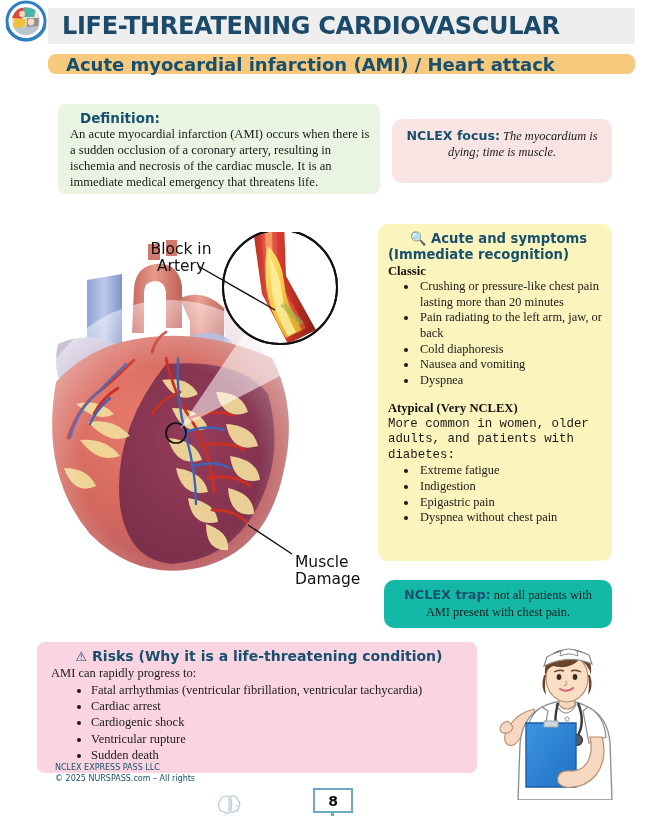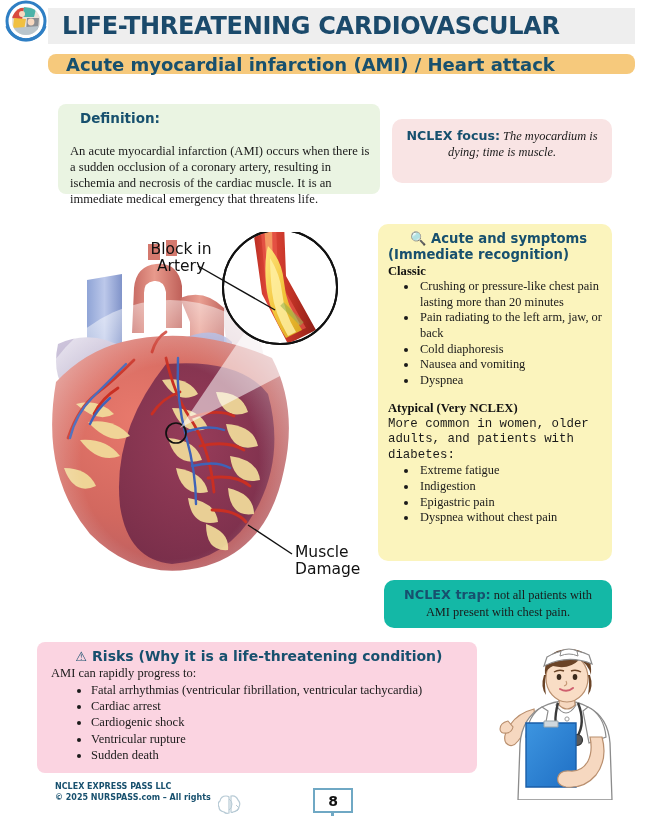--- a/index.html
+++ b/index.html
@@ -64,21 +64,21 @@
     background: #eaf4e2;
     border-radius: 8px;
     padding: 6px 10px 6px 12px;
   }
   .definition-title {
     font-family: "DejaVu Sans", sans-serif;
     font-weight: bold;
     font-size: 13.5px;
     color: #17506e;
     padding-left: 10px;
-    margin-bottom: 18px;
+    margin-bottom: 1px;
   }
   .definition-body {
     font-size: 12.6px;
     line-height: 1.27;
     color: #1a1a1a;
   }
 
   
   .focus-box {
     position: absolute;
@@ -205,35 +205,34 @@
   .heart-art { position: absolute; left: 30px; top: 232px; width: 350px; height: 385px; }
   .art-label {
     position: absolute;
     font-family: "DejaVu Sans", sans-serif;
     font-size: 15.5px;
     color: #111;
     line-height: 1.12;
     white-space: pre-line;
   }
   .lbl-block { left: 108px; top: 9px; text-align: center; width: 86px; }
-  .lbl-damage { left: 265px; top: 312px; text-align: left; }
+  .lbl-damage { left: 265px; top: 322px; text-align: left; }
 
   
   .nurse { position: absolute; left: 498px; top: 645px; width: 150px; height: 155px; }
 
   
   .footer-text {
     position: absolute;
     left: 55px; top: 763px;
     font-family: "DejaVu Sans", sans-serif;
-    font-weight: bold;
+    font-weight: normal;
     font-size: 8px;
     color: #17506e;
     line-height: 1.35;
-    margin-top: 19px;
   }
   .footer-brain {
     position: absolute;
     left: 218px; top: 793px;
     width: 24px; height: 22px;
     opacity: .5;
   }
   .page-num-box {
     position: absolute;
     left: 313px; top: 788px;

